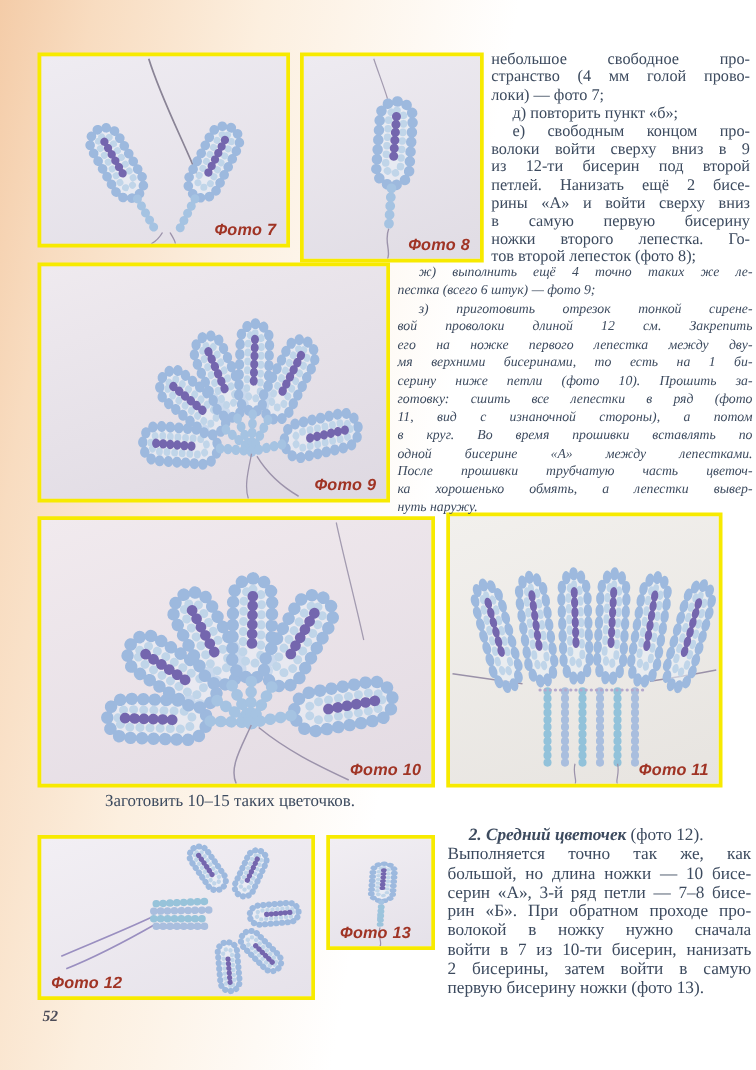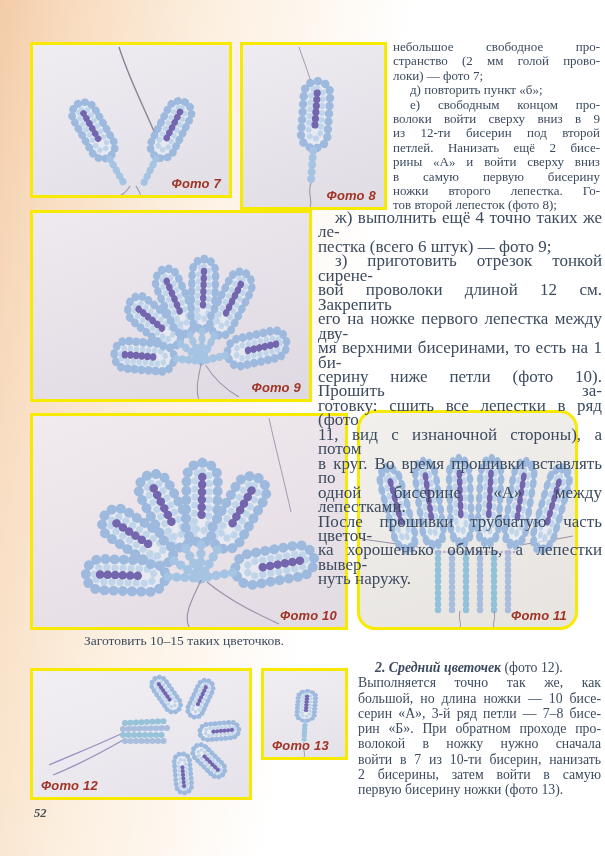--- a/index.html
+++ b/index.html
@@ -9,26 +9,26 @@
     font-family:"Liberation Serif",serif;color:#3c4a5e;
   }
   .photo{position:absolute;border:3px solid #f7ea00;box-sizing:border-box;overflow:hidden;}
   .photo svg{display:block;width:100%;height:100%;}
   .plabel{position:absolute;bottom:4px;font:italic bold 13px "Liberation Sans",sans-serif;color:#a03425;letter-spacing:.2px;}
   .pl-r{right:8px;} .pl-l{left:8px;}
   #ph7 {left:30px;top:42px;width:202px;height:156px;background:linear-gradient(160deg,#efecf2,#e2dee6);}
   #ph8 {left:240px;top:42px;width:147px;height:168px;background:linear-gradient(160deg,#eeebf1,#e0dce4);}
   #ph9 {left:30px;top:210px;width:282px;height:192px;background:linear-gradient(160deg,#efeaef,#ded9e2);padding-left:40px;}
   #ph10{left:30px;top:413px;width:318px;height:217px;background:linear-gradient(160deg,#f1eaee,#e3dbe3);}
-  #ph11{left:357px;top:410px;width:221px;height:220px;background:linear-gradient(160deg,#f2f0ed,#e7e4e0);border-radius:18px;}
+  #ph11{left:357px;top:410px;width:221px;height:220px;background:linear-gradient(160deg,#f2f0ed,#e7e4e0);}
   #ph12{left:30px;top:668px;width:222px;height:132px;background:linear-gradient(160deg,#f2eff4,#e6e2ea);}
   #ph13{left:261px;top:668px;width:87px;height:92px;background:linear-gradient(160deg,#f1eef3,#e5e1e9);}
   .tb{position:absolute;}
   #text-top{left:393px;top:40px;width:207px;font-size:13px;line-height:14.4px;}
-  #text-mid{left:318px;top:211px;width:284px;font-size:17px;line-height:14.45px;}
+  #text-mid{left:318px;top:211px;width:284px;font-size:11px;line-height:14.45px;font-style:italic;}
   #text-bottom{left:358px;top:660px;width:243px;font-size:13.8px;line-height:15.3px;}
   .jl{text-align:justify;text-align-last:justify;}
   .ind{text-indent:17px;}
   .hd{font-weight:bold;font-style:italic;}
   #note{position:absolute;left:44px;top:633px;font-size:13.5px;margin-left:40px;}
   #pagenum{position:absolute;left:34px;top:806px;font:italic bold 12.5px "Liberation Serif",serif;color:#4c4c58;}
 </style>
 </head>
 <body>
 
@@ -140,21 +140,21 @@
   <svg viewBox="0 0 81 126" preserveAspectRatio="none">
     <use href="#petal-s" transform="translate(41,76) rotate(3) scale(0.78)"></use>
     <line x1="41" y1="80" x2="40" y2="104" stroke="#9cc4dc" stroke-width="5.5" stroke-dasharray="0.1 5" stroke-linecap="round"></line>
     <path d="M40,104 C38,114 42,122 40,126" stroke="#9c93ab" stroke-width="1" fill="none"></path>
   </svg>
   <span class="plabel pl-l">Фото 13</span>
 </div>
 
 <div id="text-top" class="tb">
     <div class="jl">небольшое свободное про-</div>
-    <div class="jl">странство (2 мм голой прово-</div>
+    <div class="jl">странство (4 мм голой прово-</div>
     <div class="">локи) — фото 7;</div>
     <div class=" ind">д) повторить пункт «б»;</div>
     <div class="jl ind">е) свободным концом про-</div>
     <div class="jl">волоки войти сверху вниз в 9</div>
     <div class="jl">из 12-ти бисерин под второй</div>
     <div class="jl">петлей. Нанизать ещё 2 бисе-</div>
     <div class="jl">рины «А» и войти сверху вниз</div>
     <div class="jl">в самую первую бисерину</div>
     <div class="jl">ножки второго лепестка. Го-</div>
     <div class="">тов второй лепесток (фото 8);</div>

